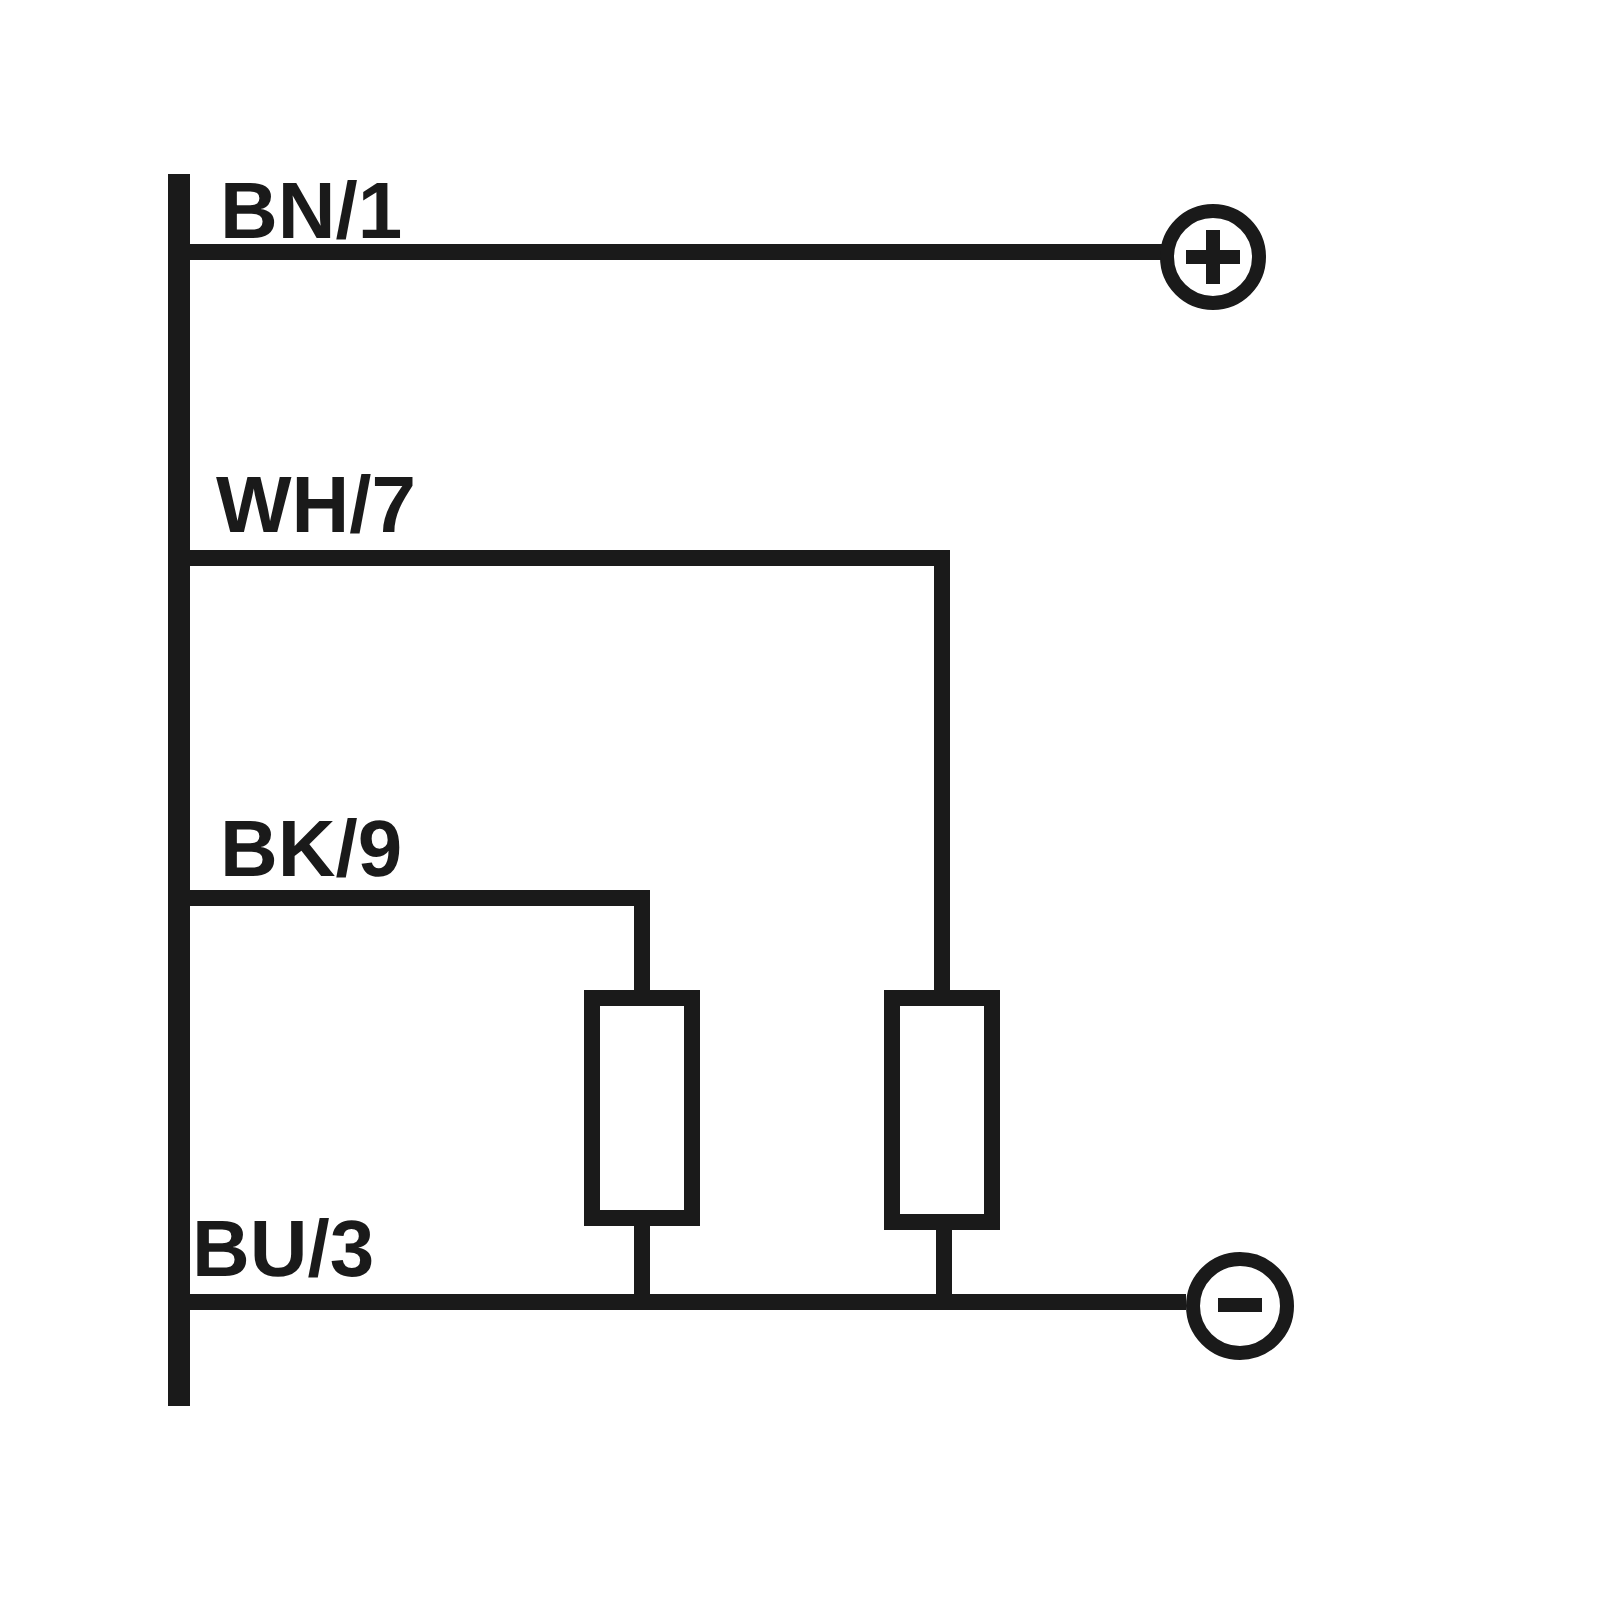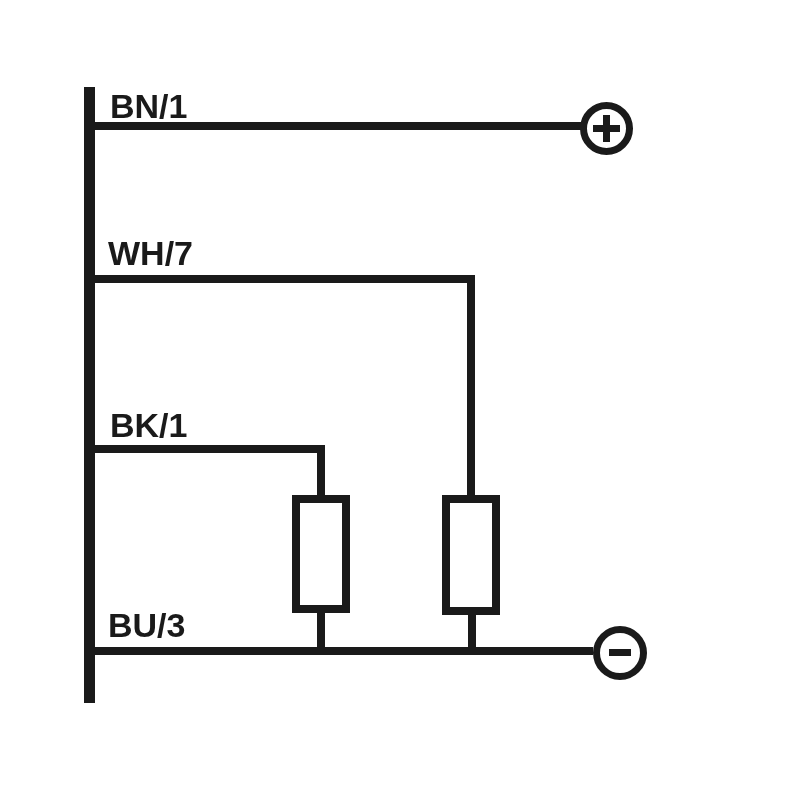--- a/index.html
+++ b/index.html
@@ -19,21 +19,21 @@
     background: var(--line, #1a1a1a);
   }
   .busbar {
     position: absolute;
     left: 84px; top: 87px;
     width: 11px; height: 616px;
     background: var(--line, #1a1a1a);
   }
   .label {
     position: absolute;
-    font-size: 34px;
+    font-size: 40px;
     font-weight: 700;
     line-height: 34px;
     color: var(--line, #1a1a1a);
     white-space: nowrap;
   }
   .load-box {
     position: absolute;
     width: 58px;
     border: 8px solid var(--line, #1a1a1a);
     background: #ffffff;
@@ -67,28 +67,28 @@
   <div class="wire" style="left:95px; top:122px; width:486px; height:8px;"></div>
   <div class="terminal" style="left:580px; top:102px; width:53px; height:53px;">
     <span class="bar plus-h"></span>
     <span class="bar plus-v"></span>
   </div>
 
   <div class="label" style="left:108px; top:236px;">WH/7</div>
   <div class="wire" style="left:95px; top:275px; width:380px; height:8px;"></div>
   <div class="wire" style="left:467px; top:275px; width:8px; height:228px;"></div>
 
-  <div class="label" style="left:110px; top:408px;">BK/1</div>
+  <div class="label" style="left:110px; top:408px;">BK/9</div>
   <div class="wire" style="left:95px; top:445px; width:230px; height:8px;"></div>
   <div class="wire" style="left:317px; top:445px; width:8px; height:58px;"></div>
 
   <div class="load-box" style="left:292px; top:495px; height:118px;"></div>
   <div class="load-box" style="left:442px; top:495px; height:120px;"></div>
   <div class="wire" style="left:317px; top:608px; width:8px; height:47px;"></div>
   <div class="wire" style="left:468px; top:610px; width:8px; height:45px;"></div>
 
-  <div class="label" style="left:108px; top:608px;">BU/3</div>
+  <div class="label" style="left:96px; top:608px;">BU/3</div>
   <div class="wire" style="left:95px; top:647px; width:498px; height:8px;"></div>
   <div class="terminal" style="left:593px; top:626px; width:54px; height:54px;">
     <span class="bar minus-h"></span>
   </div>
 
 </div>
 
 </body></html>

